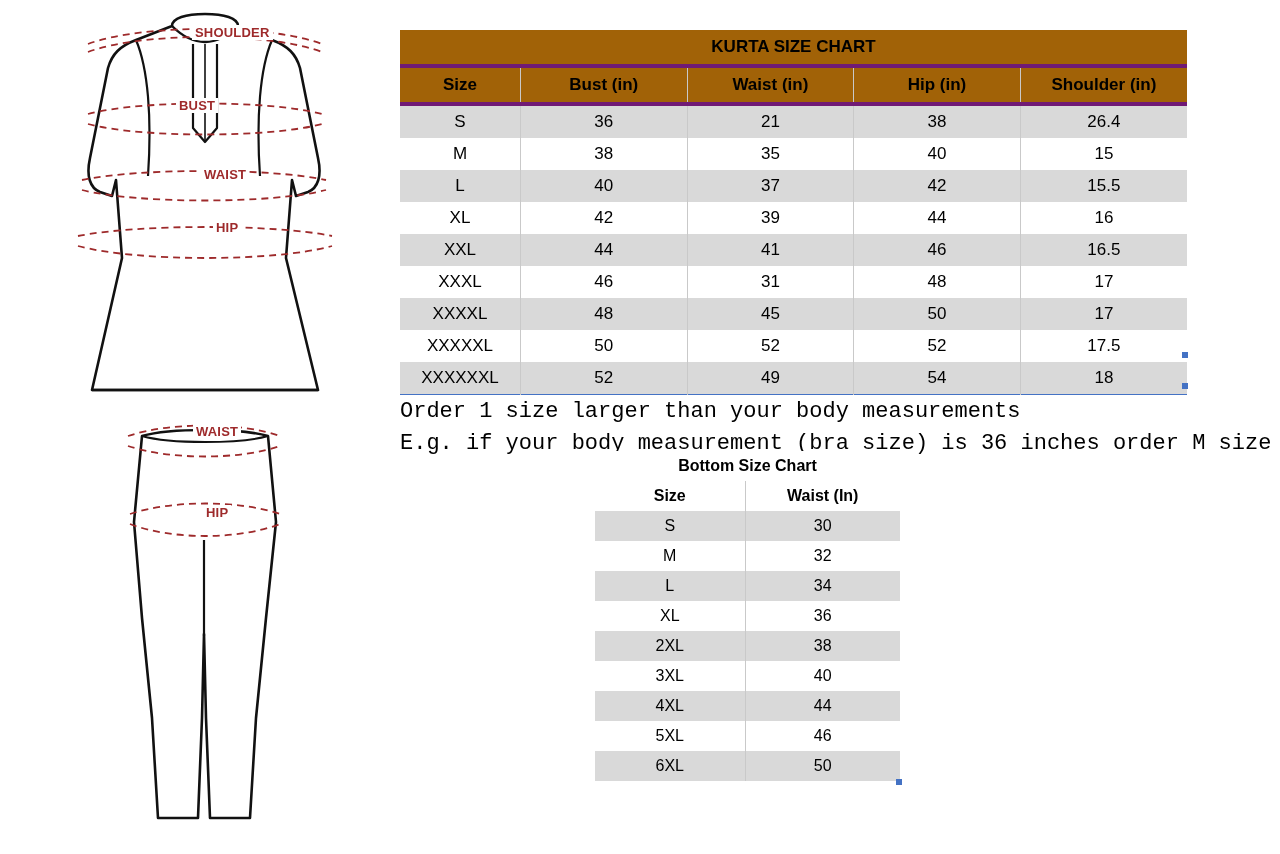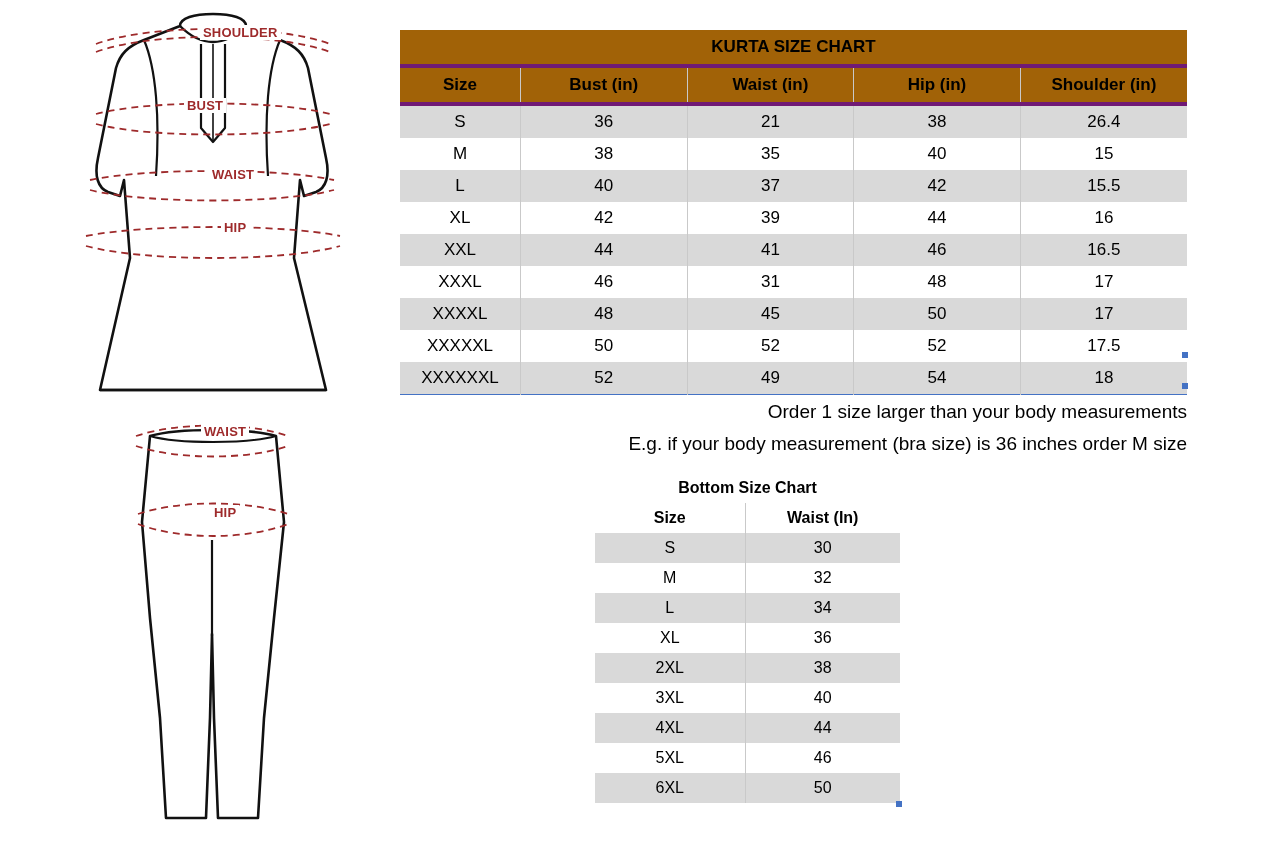--- a/index.html
+++ b/index.html
@@ -13,21 +13,21 @@
   .page {
     position: relative;
     width: 1280px;
     height: 854px;
     background: #fff;
   }
 
   
   .illus {
     position: absolute;
-    left: 8px; top: 0;
+    left: 0; top: 0;
     width: 400px; height: 854px;
   }
   .illus svg { display: block; }
   .kurta-svg { position: absolute; left: 60px; top: 8px; }
   .pants-svg { position: absolute; left: 80px; top: 418px; }
 
   .lbl {
     position: absolute;
     color: #9e2a2b;
     font-weight: bold;
@@ -94,31 +94,32 @@
     width: 6px; height: 6px;
     background: #4472c4;
   }
   .marker.m1 { right: -1px; top: 322px; }
   .marker.m2 { right: -1px; top: 353px; }
 
   .notes {
     position: absolute;
     left: 400px; top: 396px;
     width: 787px;
-    text-align: right;
-    font-size: 19px;
+    text-align: left;
+    font-size: 22px;
     color: #000;
     line-height: 32px;
+    font-family: Liberation Mono, monospace;
   }
   .notes .n2 { white-space: nowrap; }
 
   
   .bottom-wrap {
     position: absolute;
-    left: 595px; top: 473px;
+    left: 595px; top: 451px;
     width: 305px;
   }
   .bottom-table {
     border-collapse: collapse;
     width: 100%;
     font-size: 16px;
   }
   .bottom-title {
     background: #d9d9d9;
     text-align: center;

